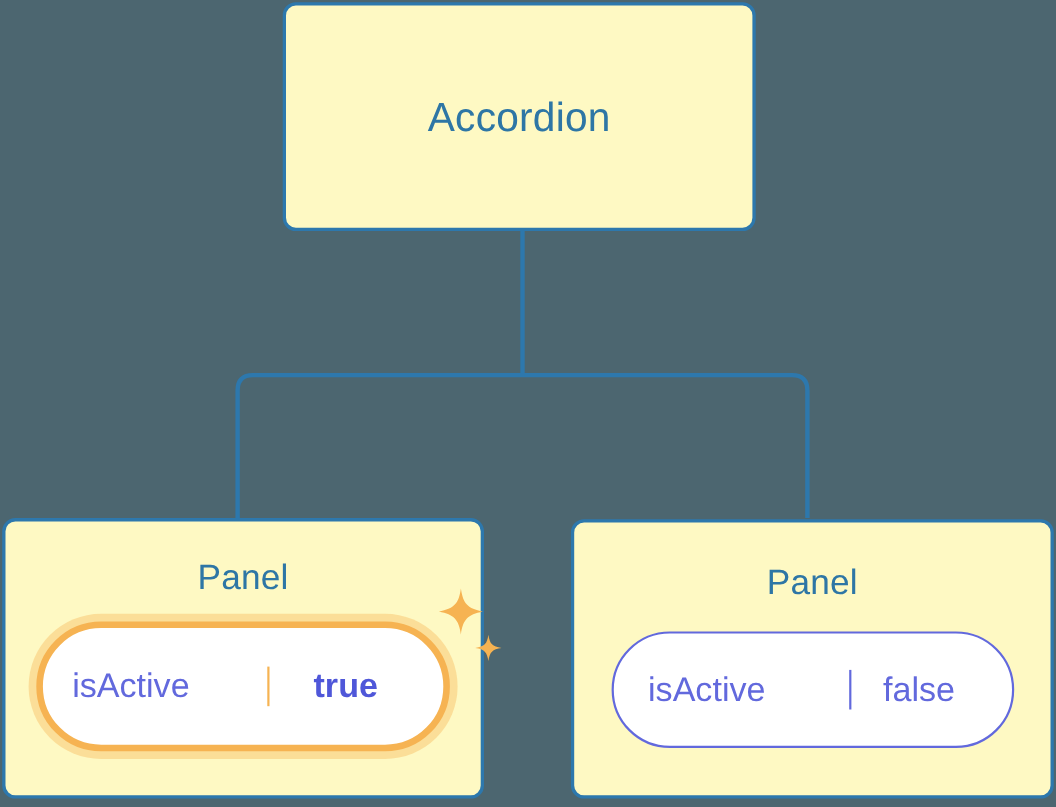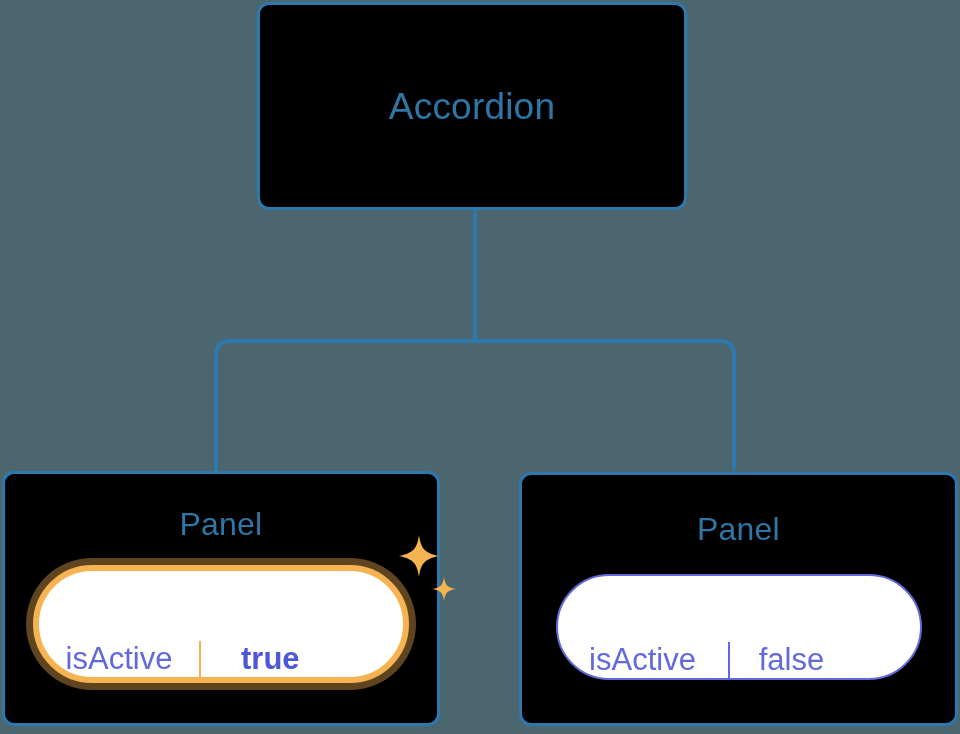--- a/index.html
+++ b/index.html
@@ -29,21 +29,21 @@
     left: 0;
     top: 0;
     width: 960px;
     height: 734px;
     pointer-events: none;
   }
 
   
   .node-card {
     position: absolute;
-    background: #000000;
+    background: #fef9c3;
     border: 3px solid #2d78ad;
     border-radius: 12px;
     box-sizing: border-box;
     display: flex;
     flex-direction: column;
     align-items: center;
   }
 
   .node-card.root-node {
     left: 257px;
@@ -83,25 +83,26 @@
   }
 
   
   .pill-wrap {
     position: relative;
     display: inline-block;
   }
 
   .pill {
     display: flex;
-    align-items: flex-end;
+    align-items: center;
     border-radius: 999px;
     background: #ffffff;
     box-sizing: border-box;
     overflow: hidden;
+    gap: 44px;
   }
 
   .pill-cell {
     display: flex;
     align-items: center;
     justify-content: center;
     box-sizing: border-box;
     white-space: nowrap;
   }
 

